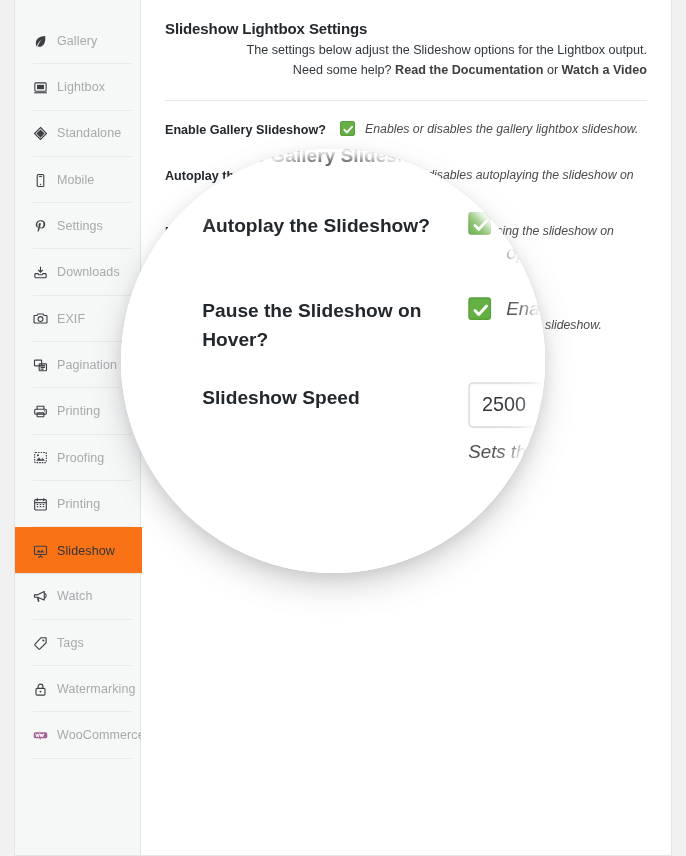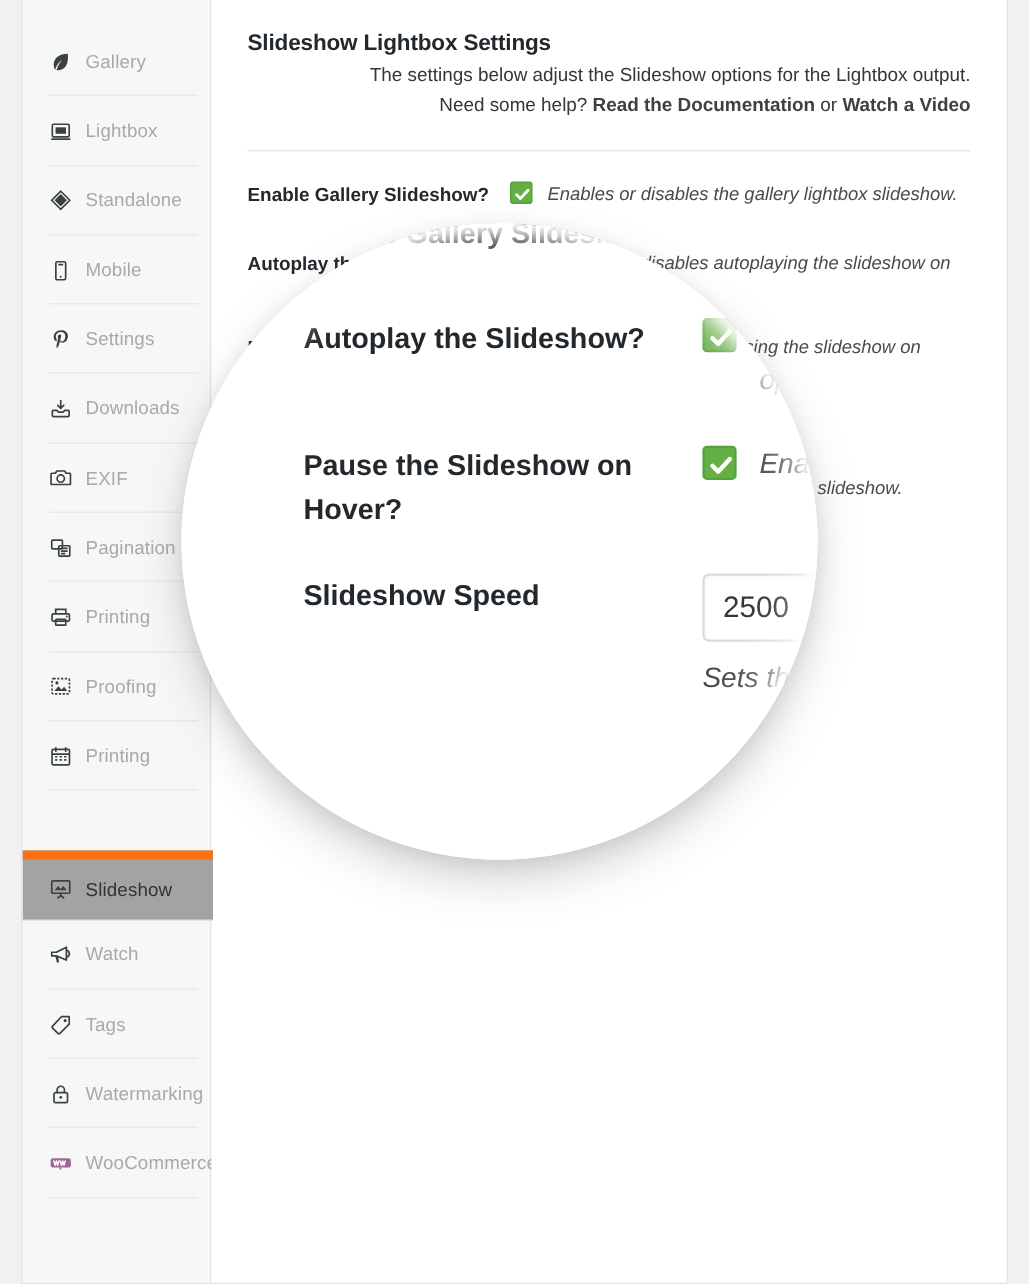--- a/index.html
+++ b/index.html
@@ -66,27 +66,26 @@
     content: "";
     position: absolute;
     left: 18px;
     right: 8px;
     bottom: 0;
     height: 1px;
     background: #e8e9ea;
   }
 
   .nav-item.active {
-    background: #a3a3a3;
+    background: #f97316;
     color: #2f3337;
     width: 127px;
     z-index: 3;
-    border-top: 6px solid #f97316;
+    border-top: 3px solid #f97316;
     border-bottom: 1px solid #e3e4e5;
-    margin-top: 40px;
   }
   .nav-item.active::after { display: none; }
 
   .nav-item.active + .nav-item::after { }
 
   .nav-icon {
     width: 15px;
     height: 15px;
     flex: 0 0 15px;
     display: flex;

